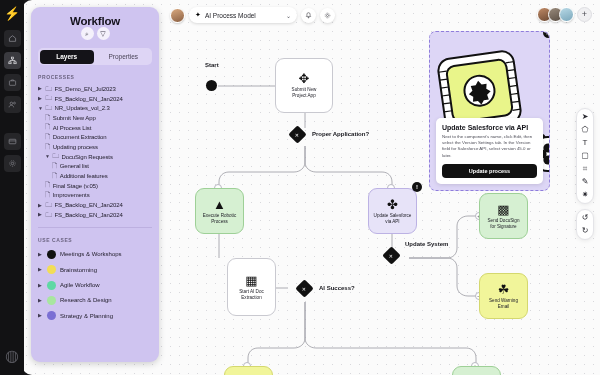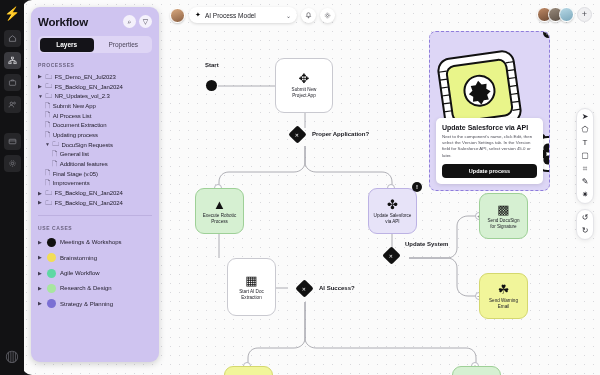--- a/index.html
+++ b/index.html
@@ -38,21 +38,21 @@
   .rail-gap { height: 10px; }
   .rail-bottom { position: absolute; bottom: 10px; color: #55555c; }
 
   
   .panel {
     position: absolute; left: 31px; top: 7px; width: 128px; height: 355px;
     background: #cfc4f0; border-radius: 9px;
     box-shadow: 0 2px 7px rgba(0,0,0,.18);
     padding: 8px 7px 0 7px; z-index: 30; overflow: hidden;
   }
-  .panel-head { display: flex; align-items: center; justify-content: space-between; }
+  .panel-head { display: flex; align-items: center; justify-content: space-between; flex-direction: column; }
   .panel-title { font-size: 11.5px; font-weight: 700; color: #15131c; letter-spacing: -.2px; }
   .panel-head-btns { display: flex; gap: 3px; }
   .round-btn {
     width: 13px; height: 13px; border-radius: 50%;
     background: #f4f1fb; display: flex; align-items: center; justify-content: center;
     color: #3d3a4a; font-size: 7px;
   }
   .tabs {
     margin-top: 8px; display: flex; background: #ded5f5;
     border-radius: 5px; padding: 1.5px; gap: 2px;

